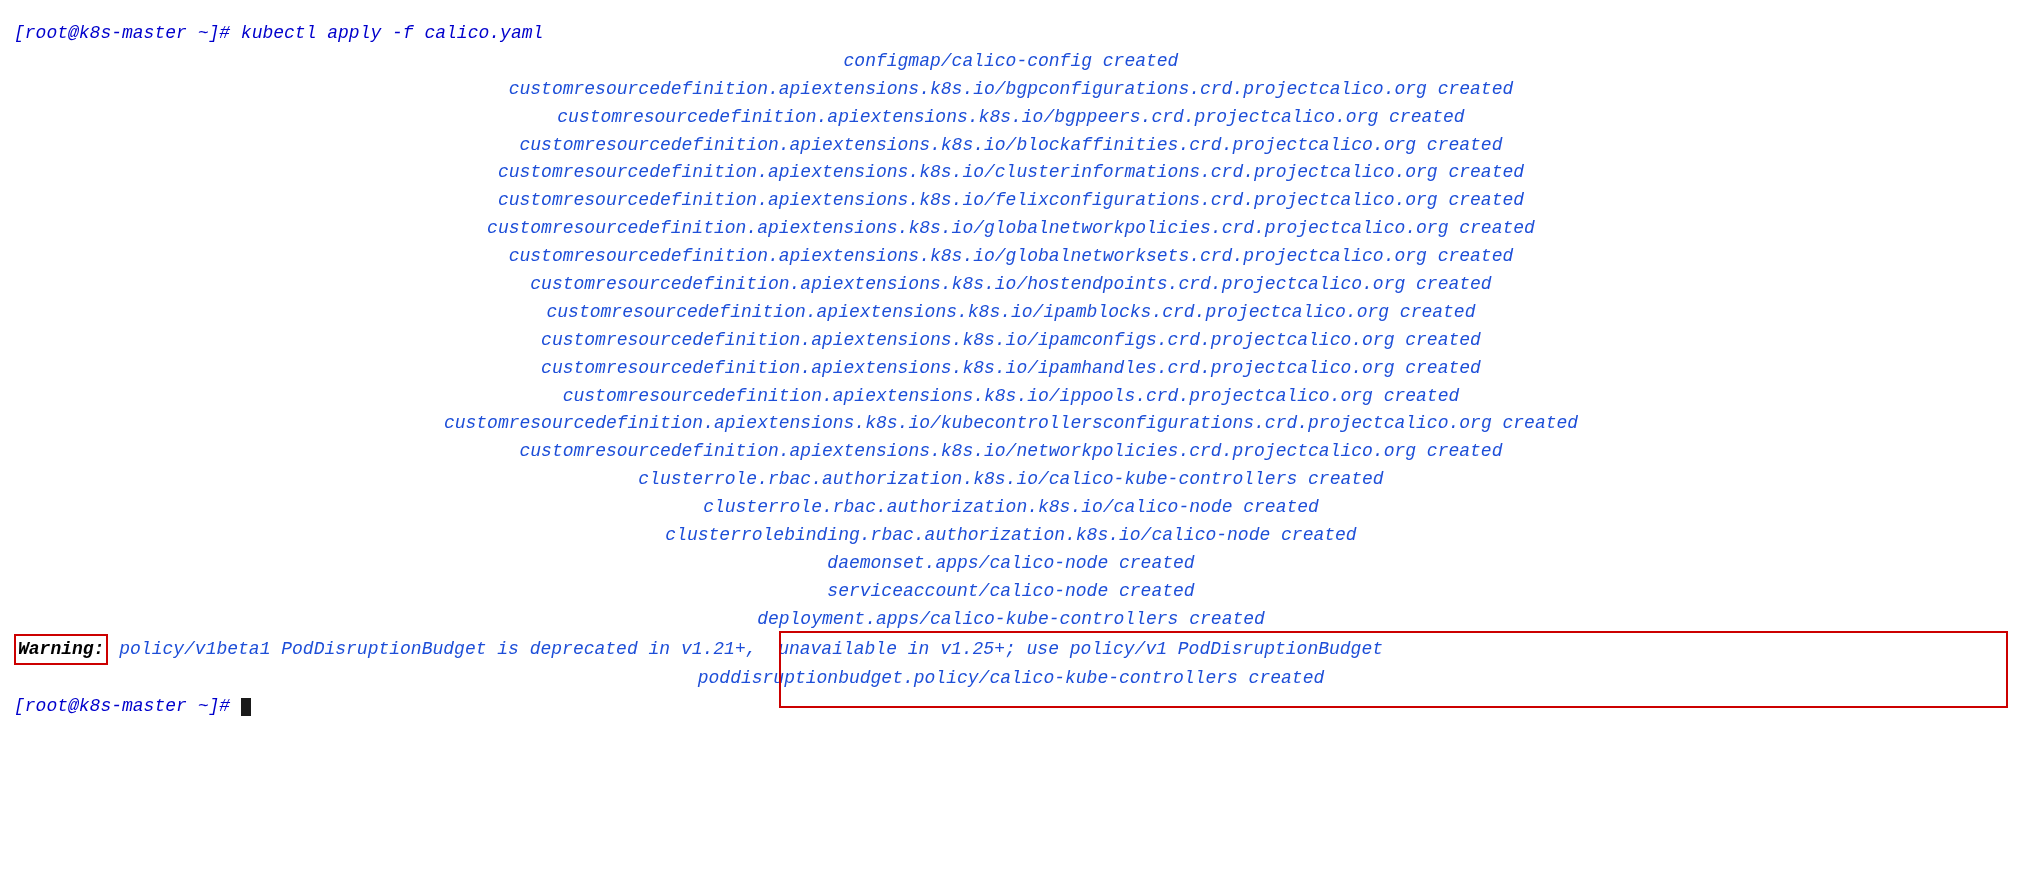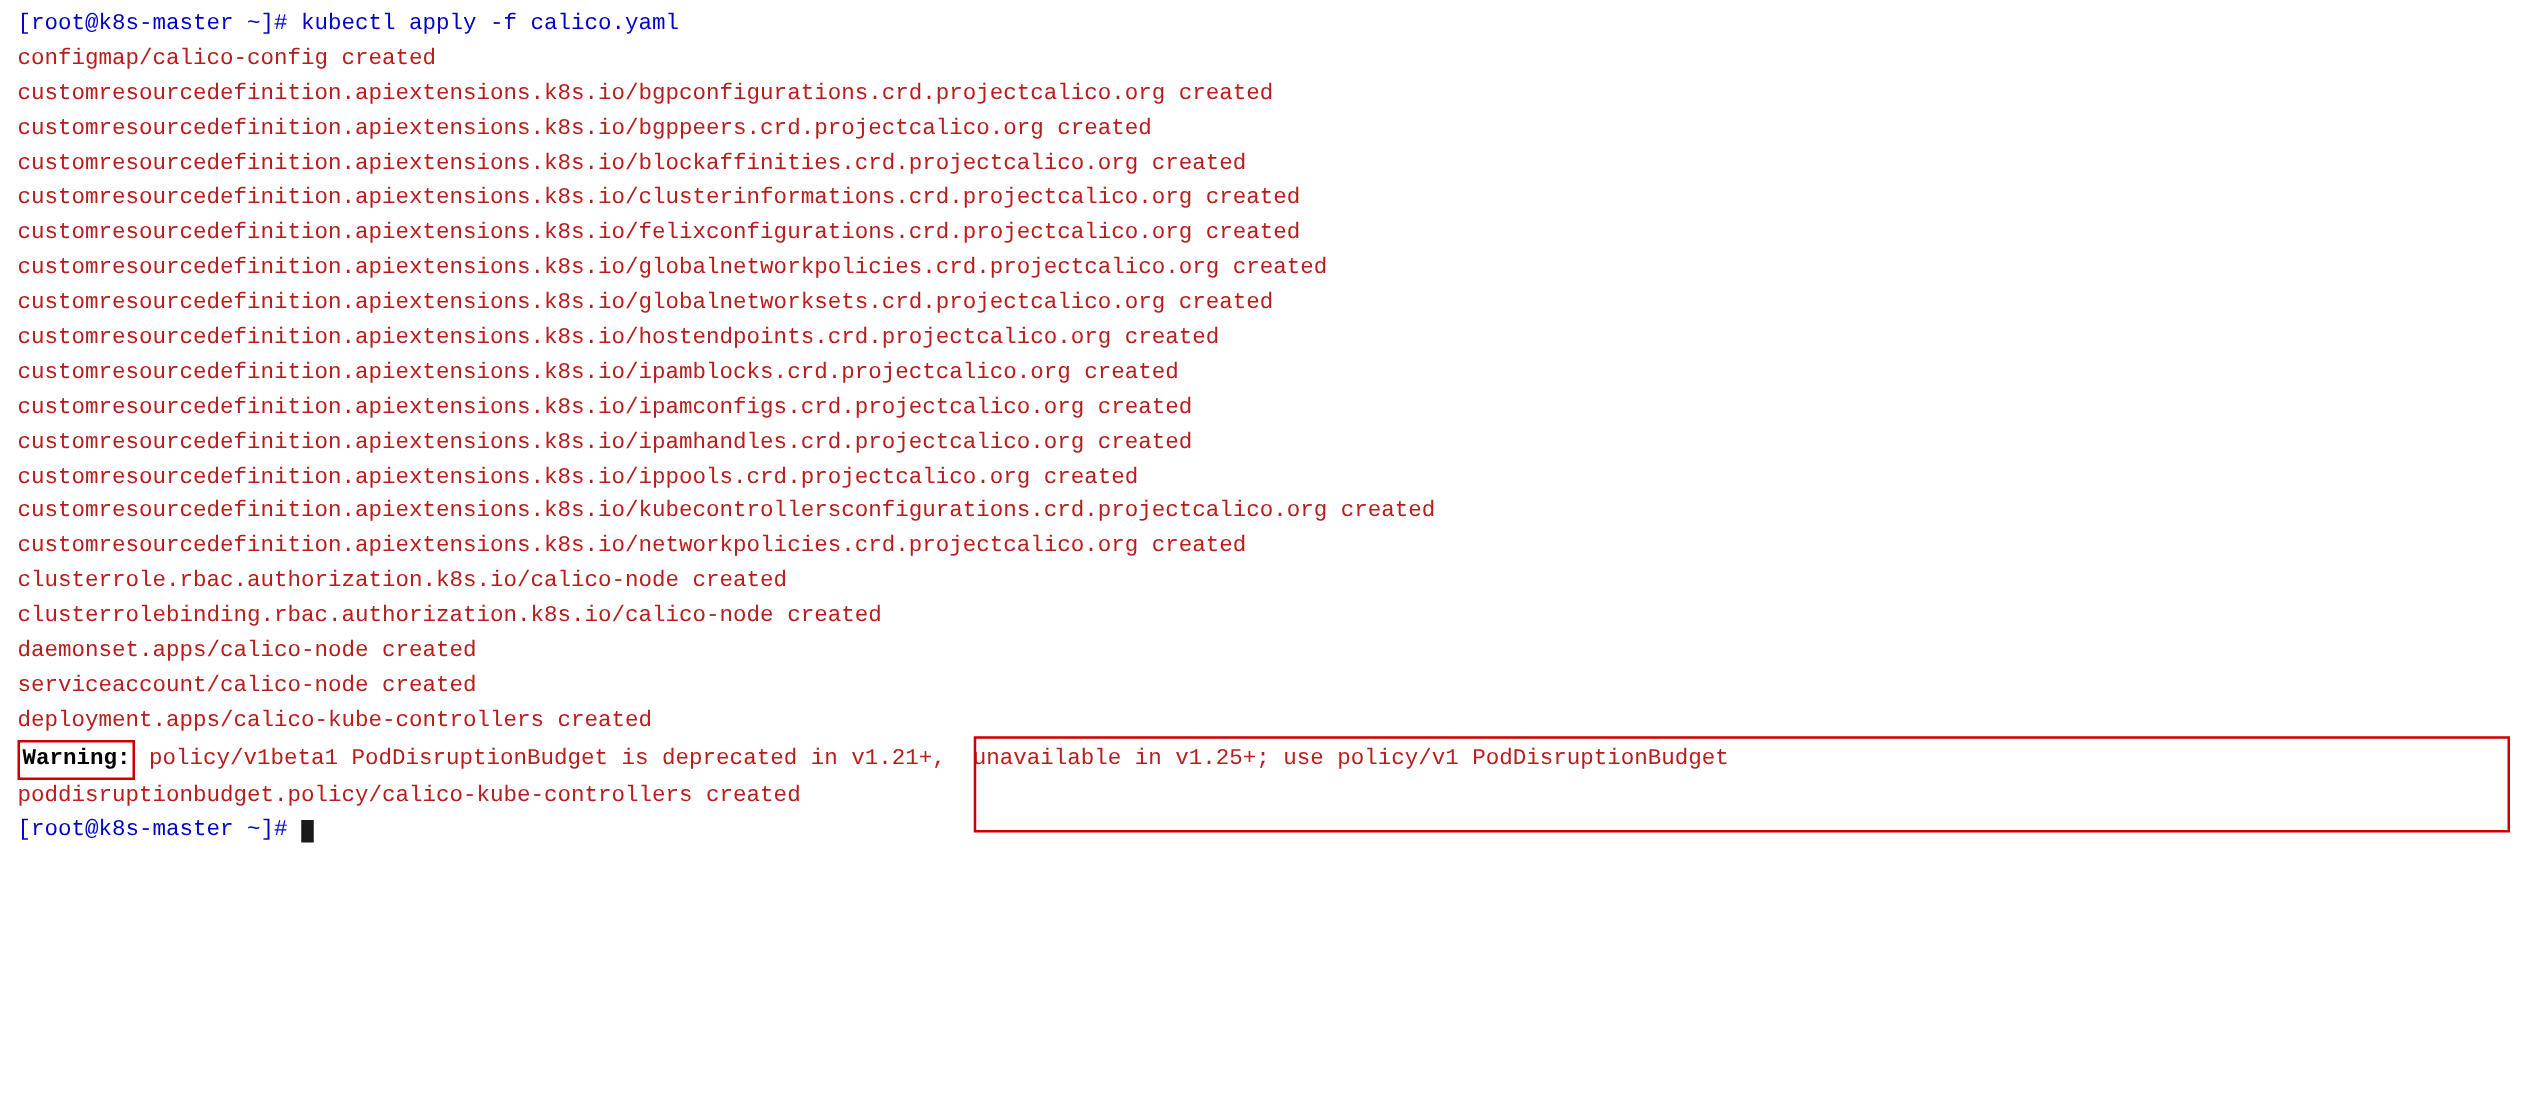--- a/index.html
+++ b/index.html
@@ -13,38 +13,40 @@
       font-family: 'Courier New', Courier, monospace;
       font-size: 18px;
       color: #1a1a1a;
       width: 2022px;
       min-height: 883px;
       overflow-x: auto;
     }
 
     .terminal {
       background-color: #ffffff;
-      padding: 6px 14px;
+      padding: 20px 14px;
       width: 100%;
       min-height: 883px;
       position: relative;
+      font-style: italic;
     }
 
     .line {
       line-height: 1.55;
       white-space: pre;
       display: block;
     }
 
     .line-blue {
       color: #0000cc;
     }
 
     .line-black {
-      color: #b91c1c;
+      color: #1d4ed8;
+      text-align: center;
     }
 
     .warning-line {
       display: flex;
       align-items: center;
       line-height: 1.55;
       white-space: pre;
     }
 
     .warning-box {
@@ -78,20 +80,21 @@
   <span class="line line-black">customresourcedefinition.apiextensions.k8s.io/felixconfigurations.crd.projectcalico.org created</span>
   <span class="line line-black">customresourcedefinition.apiextensions.k8s.io/globalnetworkpolicies.crd.projectcalico.org created</span>
   <span class="line line-black">customresourcedefinition.apiextensions.k8s.io/globalnetworksets.crd.projectcalico.org created</span>
   <span class="line line-black">customresourcedefinition.apiextensions.k8s.io/hostendpoints.crd.projectcalico.org created</span>
   <span class="line line-black">customresourcedefinition.apiextensions.k8s.io/ipamblocks.crd.projectcalico.org created</span>
   <span class="line line-black">customresourcedefinition.apiextensions.k8s.io/ipamconfigs.crd.projectcalico.org created</span>
   <span class="line line-black">customresourcedefinition.apiextensions.k8s.io/ipamhandles.crd.projectcalico.org created</span>
   <span class="line line-black">customresourcedefinition.apiextensions.k8s.io/ippools.crd.projectcalico.org created</span>
   <span class="line line-black">customresourcedefinition.apiextensions.k8s.io/kubecontrollersconfigurations.crd.projectcalico.org created</span>
   <span class="line line-black">customresourcedefinition.apiextensions.k8s.io/networkpolicies.crd.projectcalico.org created</span>
+  <span class="line line-black">clusterrole.rbac.authorization.k8s.io/calico-kube-controllers created</span>
   <span class="line line-black">clusterrole.rbac.authorization.k8s.io/calico-node created</span>
   <span class="line line-black">clusterrolebinding.rbac.authorization.k8s.io/calico-node created</span>
   <span class="line line-black">daemonset.apps/calico-node created</span>
   <span class="line line-black">serviceaccount/calico-node created</span>
   <span class="line line-black">deployment.apps/calico-kube-controllers created</span>
 
   <div style="position: relative;">
 
     <div style="
       position: absolute;

